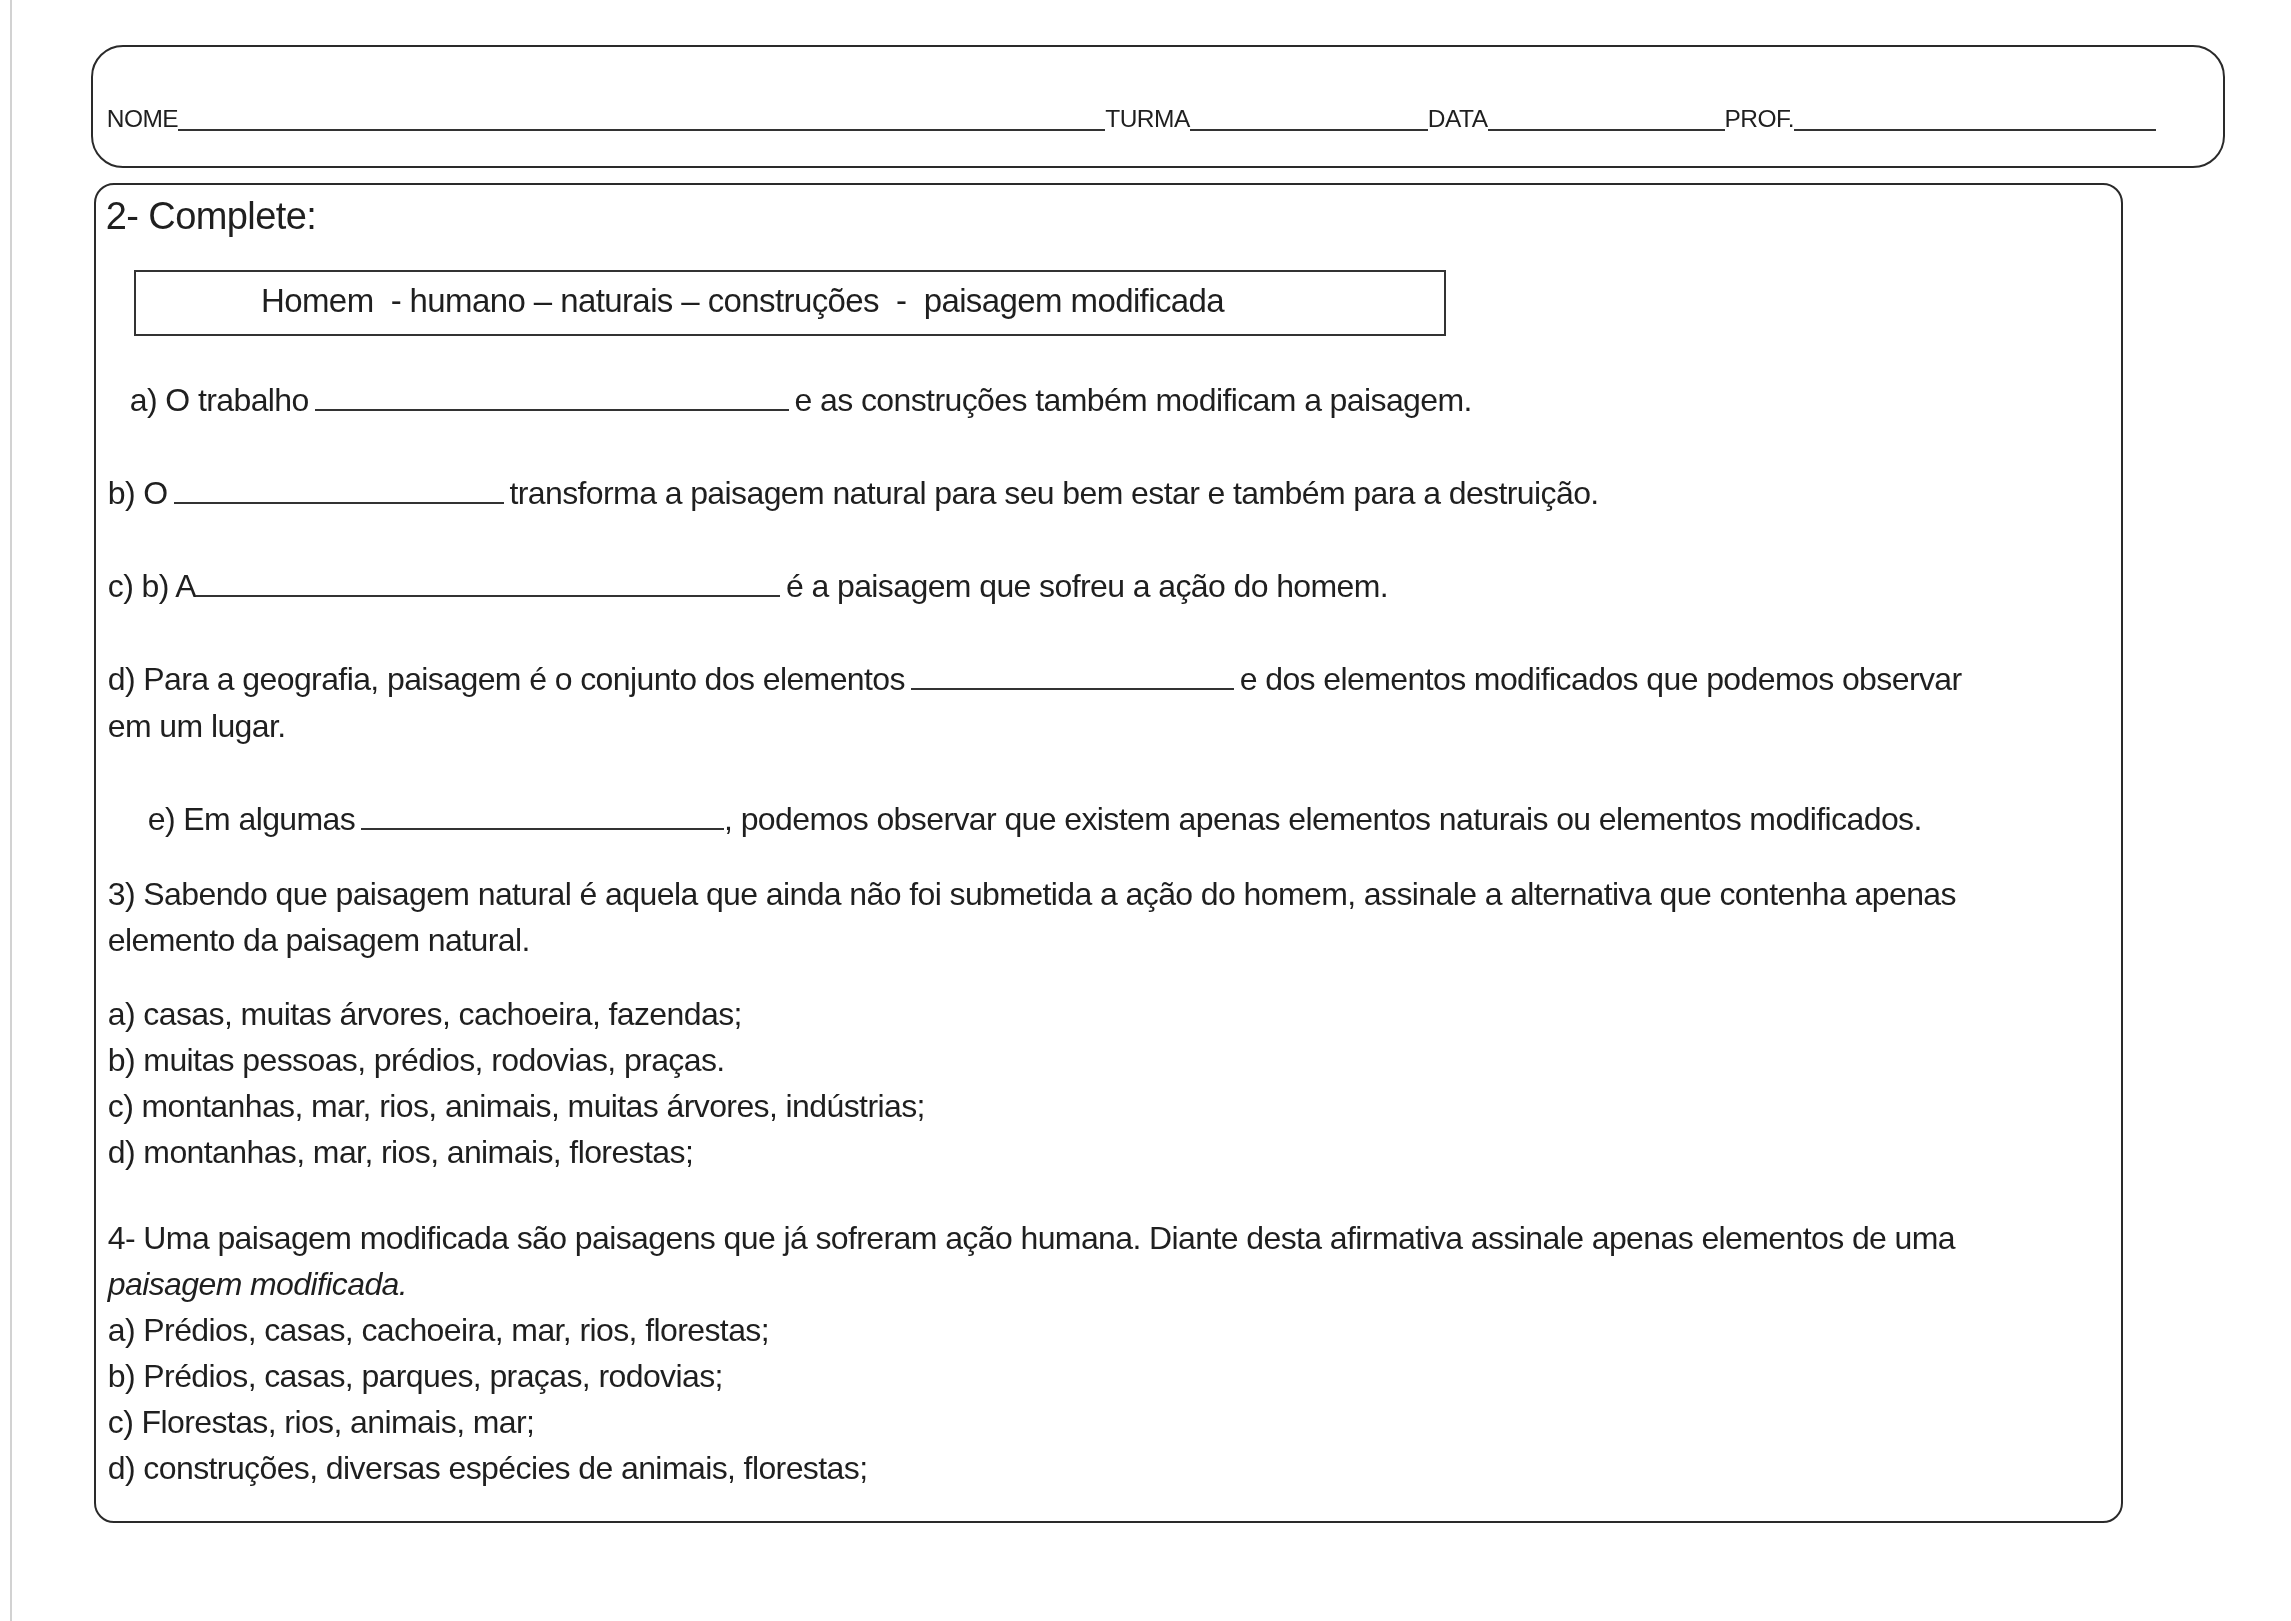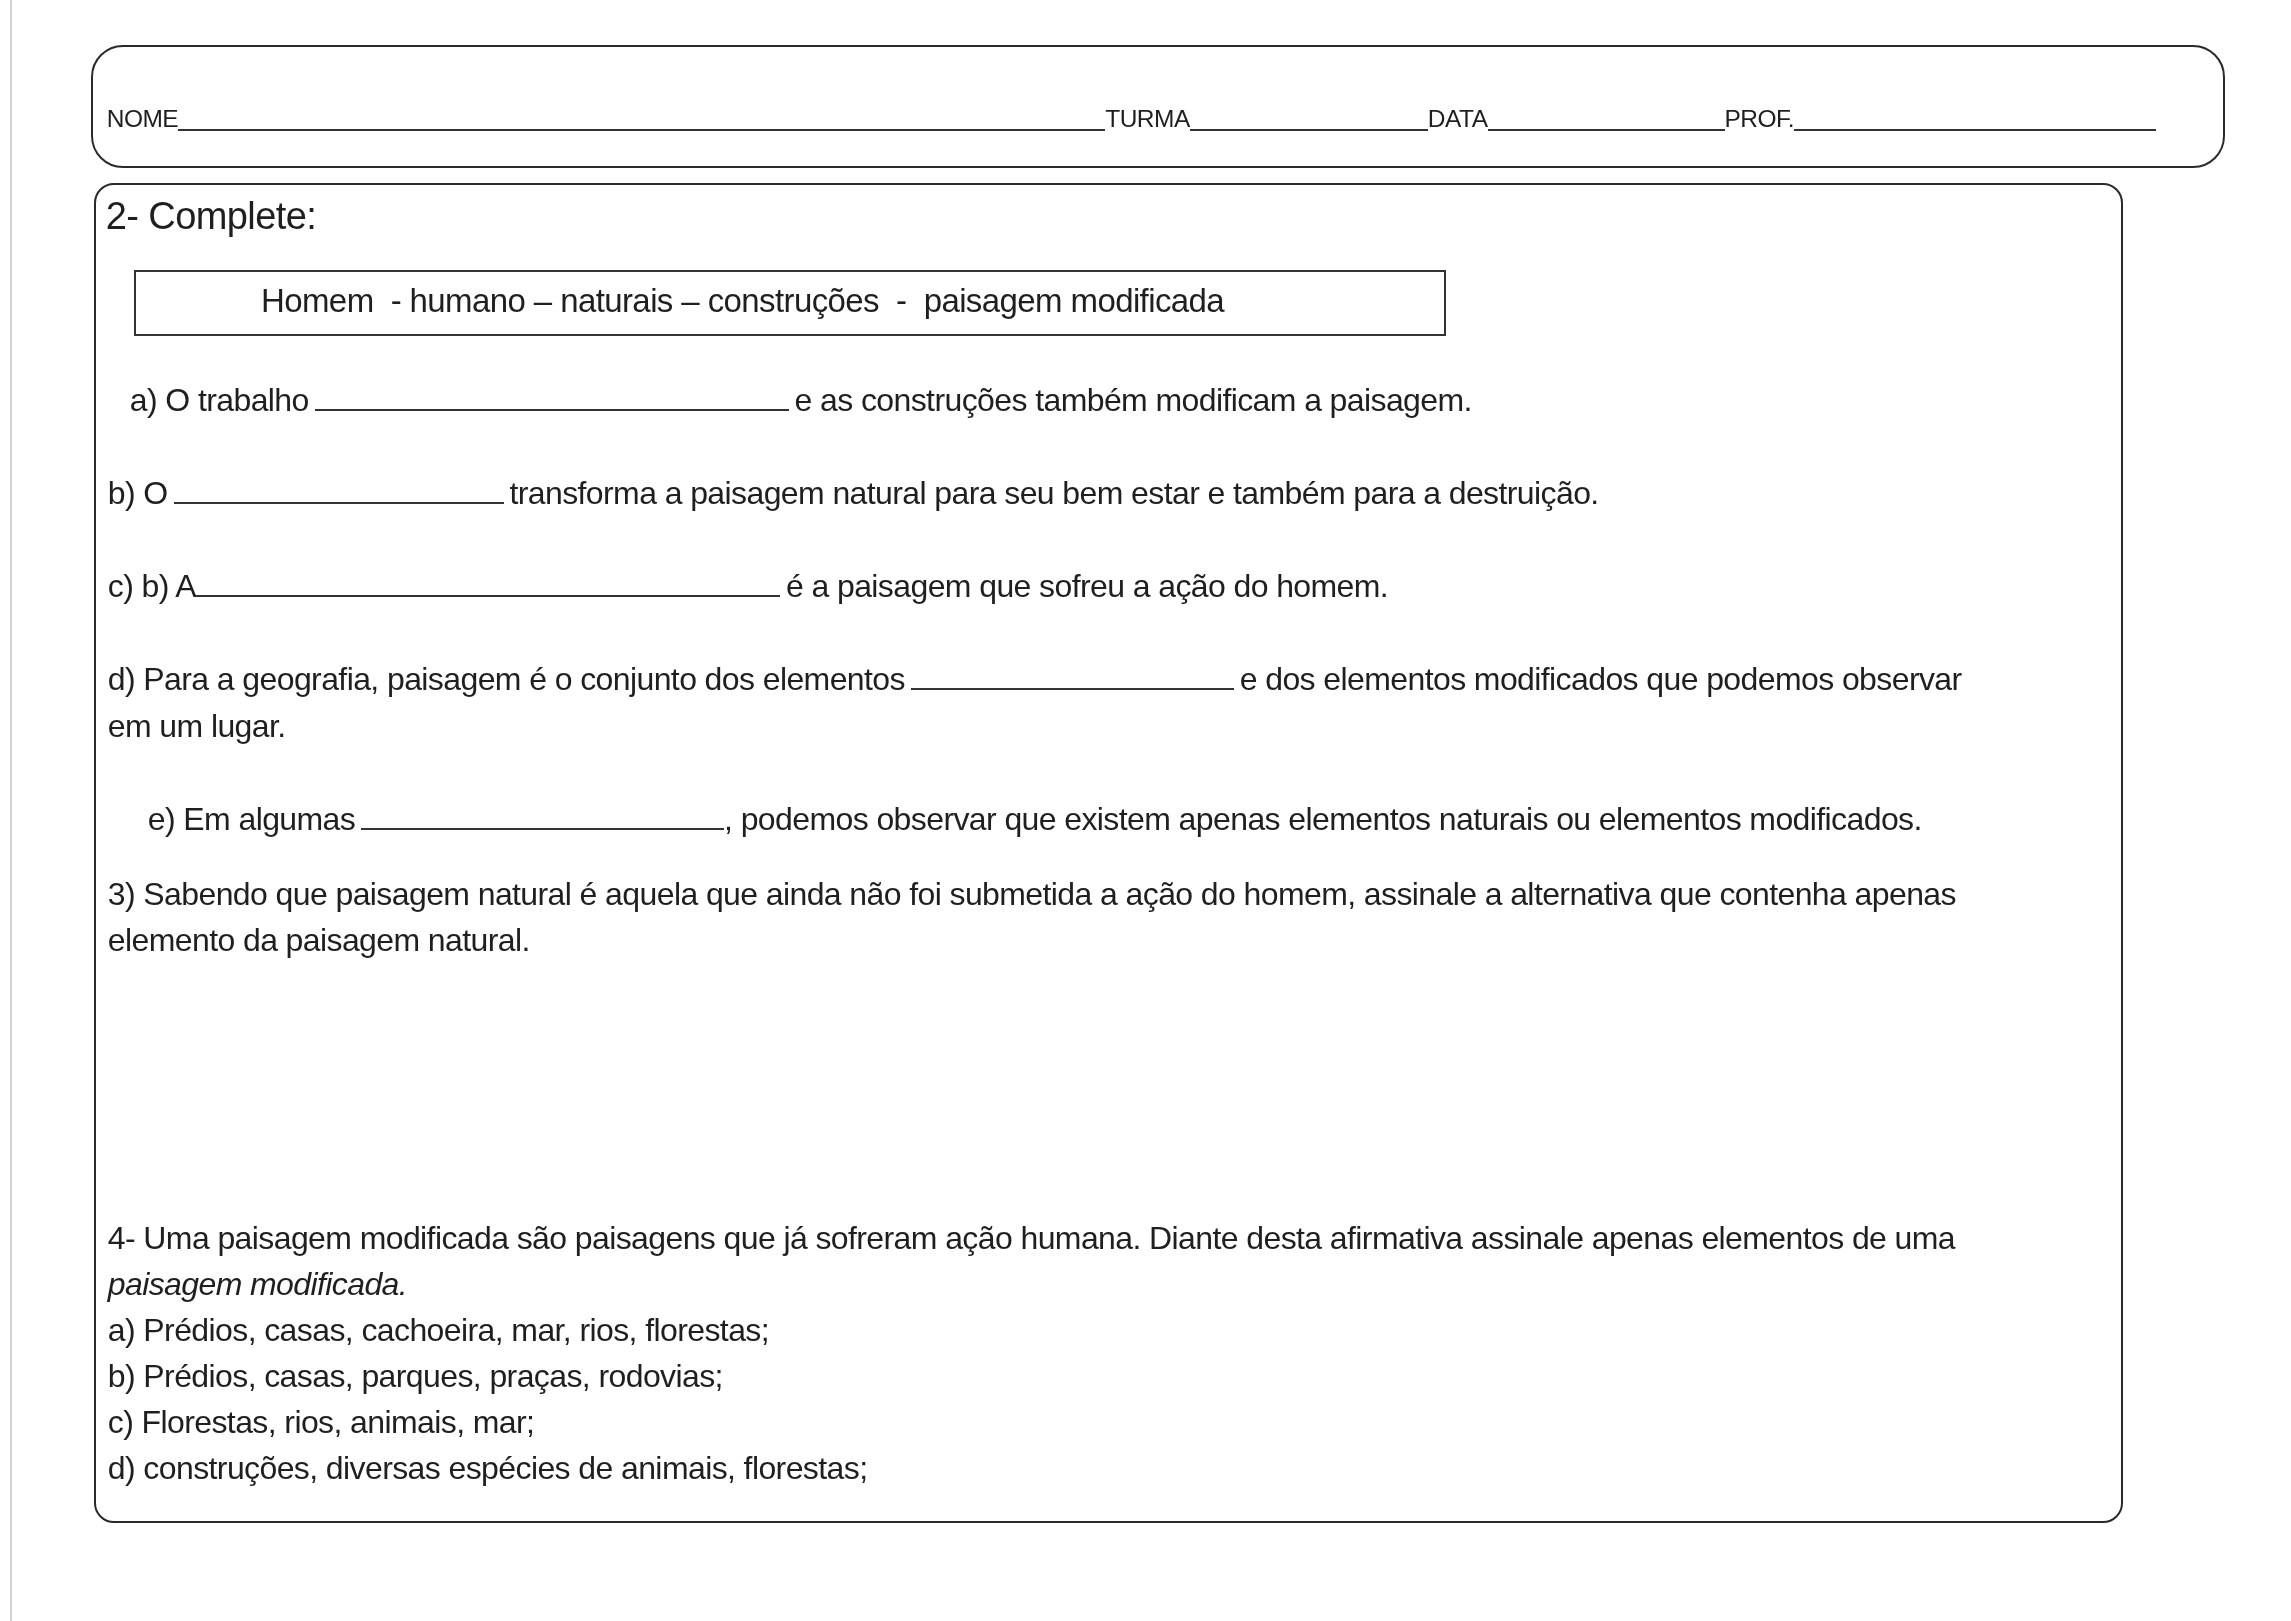--- a/index.html
+++ b/index.html
@@ -142,20 +142,26 @@
   </div>
   <div class="abs q" style="left:11.8px; top:518px;">em um lugar.</div>
 
   <div class="abs q" style="left:11.8px; top:611px;margin-left:40px;">
     <span>e) Em algumas</span><span class="blank" style="width:363px; margin-right:0"></span><span>, podemos observar que existem apenas elementos naturais ou elementos modificados.</span>
   </div>
 
   <div class="abs q" style="left:11.8px; top:686px;">3) Sabendo que paisagem natural é aquela que ainda não foi submetida a ação do homem, assinale a alternativa que contenha apenas</div>
   <div class="abs q" style="left:11.8px; top:732px;">elemento da paisagem natural.</div>
 
+  <div class="abs q opt-list" style="left:11.8px; top:806px;">
+    <div>a) casas, muitas árvores, cachoeira, fazendas;</div>
+    <div>b) muitas pessoas, prédios, rodovias, praças.</div>
+    <div>c) montanhas, mar, rios, animais, muitas árvores, indústrias;</div>
+    <div>d) montanhas, mar, rios, animais, florestas;</div>
+  </div>
 
   <div class="abs q" style="left:11.8px; top:1030px;">4- Uma paisagem modificada são paisagens que já sofreram ação humana. Diante desta afirmativa assinale apenas elementos de uma</div>
   <div class="abs q" style="left:11.8px; top:1076px;font-style:italic;">paisagem modificada.</div>
 
   <div class="abs q opt-list" style="left:11.8px; top:1122px;">
     <div>a) Prédios, casas, cachoeira, mar, rios, florestas;</div>
     <div>b) Prédios, casas, parques, praças, rodovias;</div>
     <div>c) Florestas, rios, animais, mar;</div>
     <div>d) construções, diversas espécies de animais, florestas;</div>
   </div>

